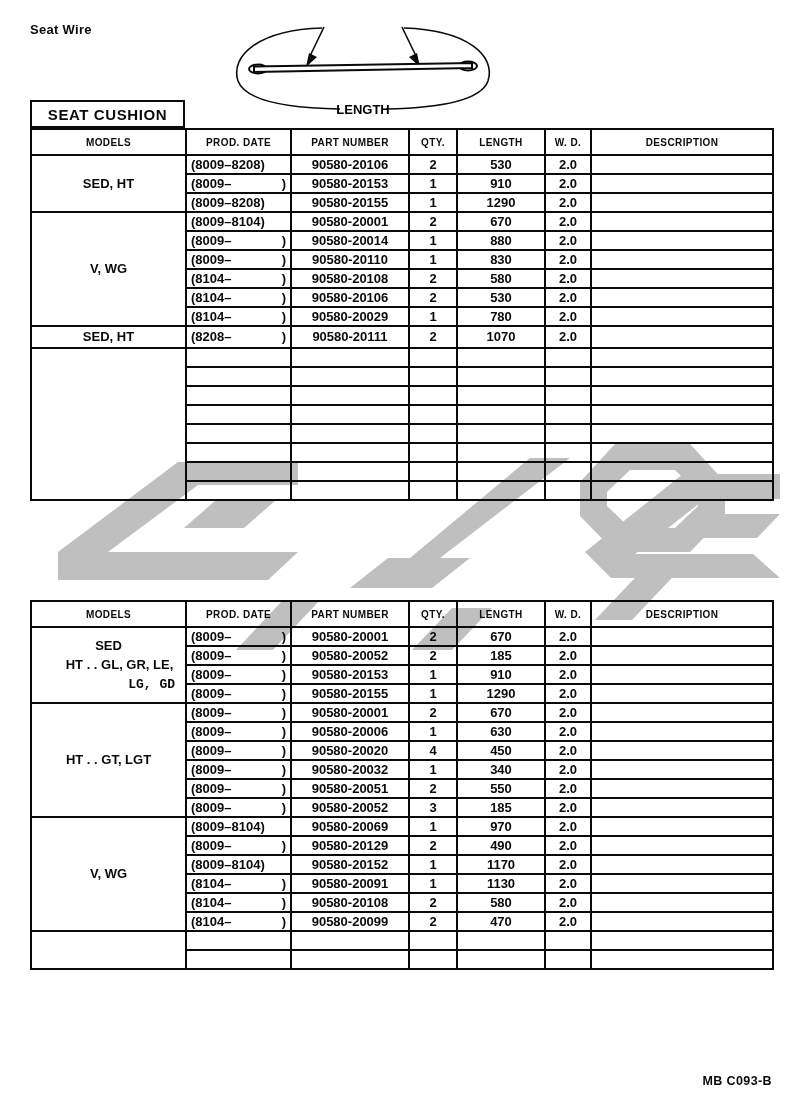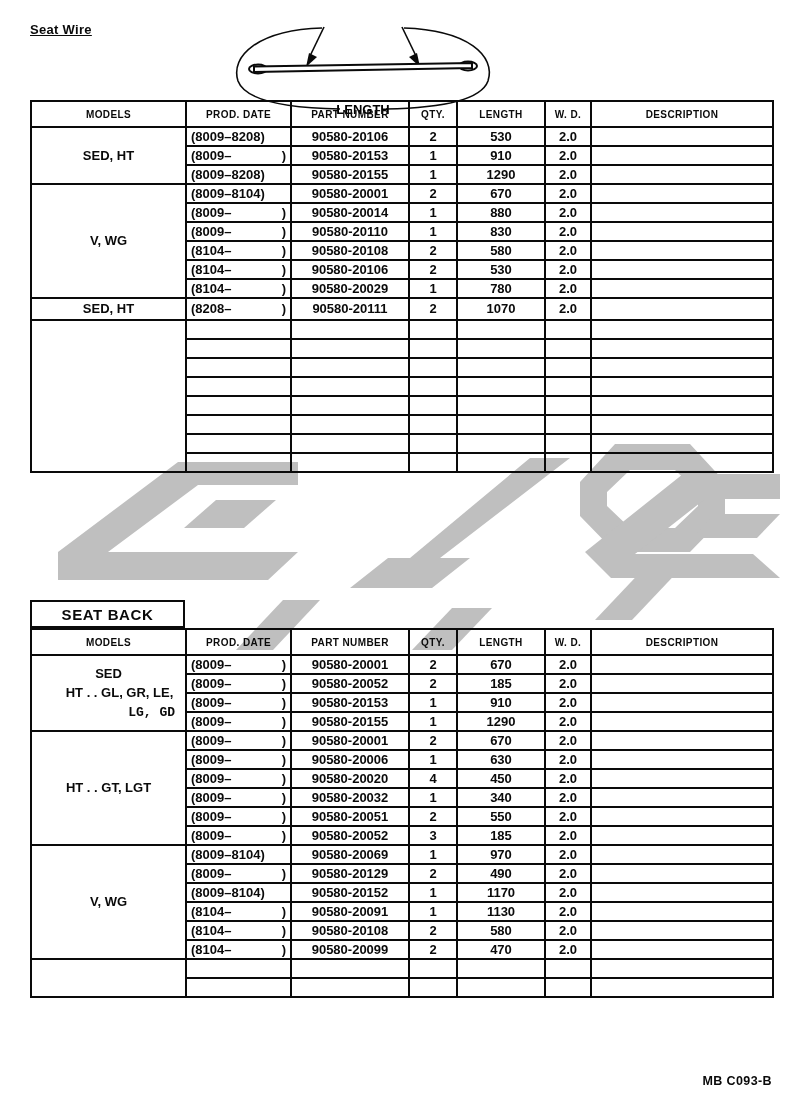--- a/index.html
+++ b/index.html
@@ -3,21 +3,21 @@
 <meta charset="utf-8">
 <style>
   html,body{margin:0;padding:0;background:#e8e8e8;}
   .page{
     position:relative;width:800px;height:1098px;background:#ffffff;
     font-family:"Liberation Sans",sans-serif;color:#0a0a0a;overflow:hidden;
     margin:0 auto;
   }
   .page-title{
     position:absolute;left:30px;top:22px;font-size:13px;font-weight:bold;
-    text-decoration:underline;letter-spacing:.3px;
+    letter-spacing:.3px;
   }
   .diagram{position:absolute;left:218px;top:26px;width:290px;height:96px;}
   .watermark{position:absolute;left:40px;top:438px;width:740px;height:217px;z-index:1;}
   .tbl-section{position:absolute;left:30px;z-index:2;}
   .sec-0{top:100px;}
   .sec-1{top:600px;}
   .tab{
     width:151px;height:24px;border:2.5px solid #0a0a0a;background:#fff;
     display:flex;align-items:center;justify-content:center;
     font-weight:bold;font-size:15px;letter-spacing:.6px;
@@ -87,20 +87,21 @@
                M70,26 L115,26 L138,48 L138,62 L115,84 L70,84 L47,62 L47,48 Z" fill="#bfbfbf"></path>
       <path d="M88,120 L125,120 L72,176 L35,176 Z" fill="#bfbfbf"></path>
     </g>
     <g class="wm" transform="translate(535,36)">
       <path d="M205,0 L108,0 L10,78 L36,104 L205,104 L178,80 L60,80 L130,25 L205,25 Z" fill="#bfbfbf"></path>
       <path d="M140,40 L205,40 L182,64 L117,64 Z" fill="#bfbfbf"></path>
     </g>
   </svg>
 
   <div class="tbl-section sec-0">
+    <div class="tab">SEAT CUSHION</div>
     <table class="parts" id="table-0">
       <colgroup>
         <col style="width:155px">
           <col style="width:105px">
           <col style="width:118px">
         <col style="width:48px">
           <col style="width:88px">
           <col style="width:46px">
           <col style="width:182px">
       </colgroup>
@@ -366,21 +367,20 @@
             <td></td>
             <td></td>
             <td></td>
             <td></td>
           </tr>
         </tbody>
     </table>
   </div>
 
   <div class="tbl-section sec-1">
-    <div class="tab">SEAT BACK</div>
     <table class="parts" id="table-1">
       <colgroup>
         <col style="width:155px">
           <col style="width:105px">
           <col style="width:118px">
         <col style="width:48px">
           <col style="width:88px">
           <col style="width:46px">
           <col style="width:182px">
       </colgroup>

